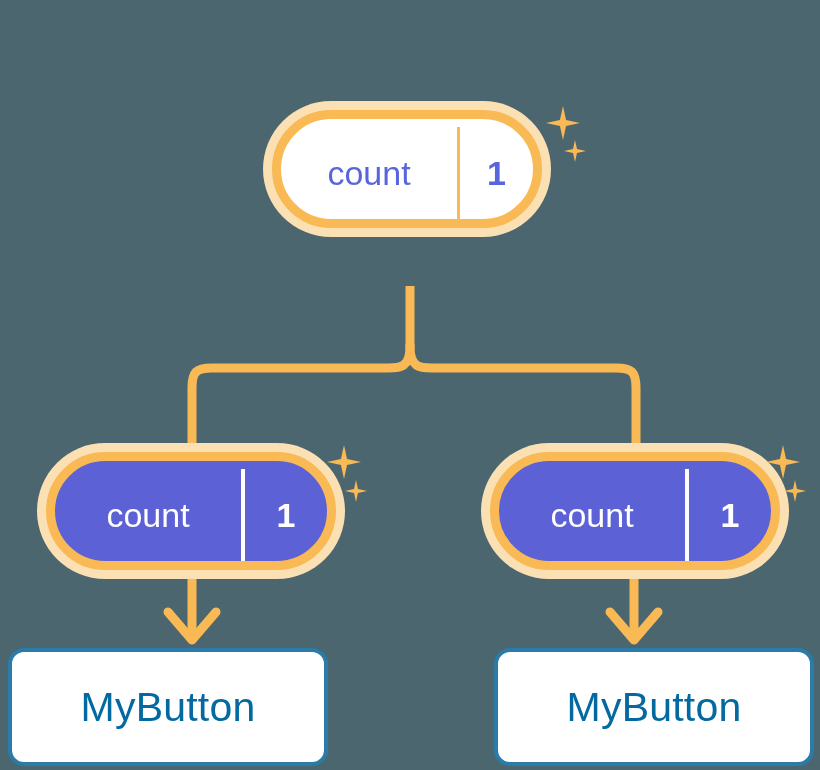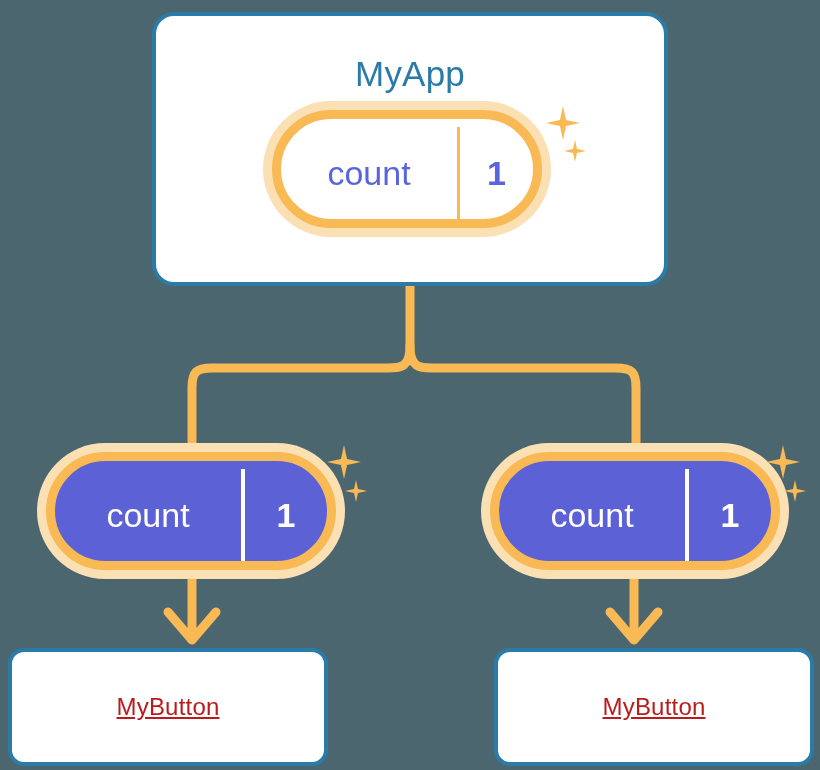--- a/index.html
+++ b/index.html
@@ -60,24 +60,23 @@
     position: absolute;
     background: #ffffff;
     border: 4px solid #2b7ba9;
     border-radius: 16px;
     box-sizing: border-box;
     display: flex;
     align-items: center;
     justify-content: center;
   }
   .leaf-label {
-    font-size: 24px;
-    color: #b91c1c;
+    font-size: 41px;
+    color: #0369a1;
     letter-spacing: 0.2px;
-    text-decoration: underline;
   }
   #leaf-left  { left: 8px;   top: 648px; width: 320px; height: 118px; }
   #leaf-right { left: 494px; top: 648px; width: 320px; height: 118px; }
 
   
   .pill-wrap {
     position: absolute;
   }
   .pill {
     position: relative;
@@ -162,23 +161,20 @@
     <path d="M 410 346 C 410 368 400 368 388 368 L 212 368 C 196 368 192 372 192 388 L 192 452" fill="none" stroke="#f9b955" stroke-width="9" stroke-linecap="round"></path>
     <path d="M 410 346 C 410 368 420 368 432 368 L 616 368 C 632 368 636 372 636 388 L 636 452" fill="none" stroke="#f9b955" stroke-width="9" stroke-linecap="round"></path>
 
     <path d="M 192 576 L 192 640" fill="none" stroke="#f9b955" stroke-width="9" stroke-linecap="butt"></path>
     <path d="M 168 612 L 192 640 L 216 612" fill="none" stroke="#f9b955" stroke-width="9" stroke-linecap="round" stroke-linejoin="round"></path>
 
     <path d="M 634 576 L 634 640" fill="none" stroke="#f9b955" stroke-width="9" stroke-linecap="butt"></path>
     <path d="M 610 612 L 634 640 L 658 612" fill="none" stroke="#f9b955" stroke-width="9" stroke-linecap="round" stroke-linejoin="round"></path>
   </svg>
 
-  <div id="root-card" class="card">
-    <div id="root-title">MyApp</div>
-  </div>
 
   <div id="root-pill-wrap" class="pill-wrap">
     <div id="root-pill" class="pill hollow">
       <div class="seg-name">count</div>
       <div class="seg-value">
         <span class="seg-value-text">1</span>
       </div>
     </div>
   </div>
   <div id="spark-root-big" class="sparkle spark-big"></div>

